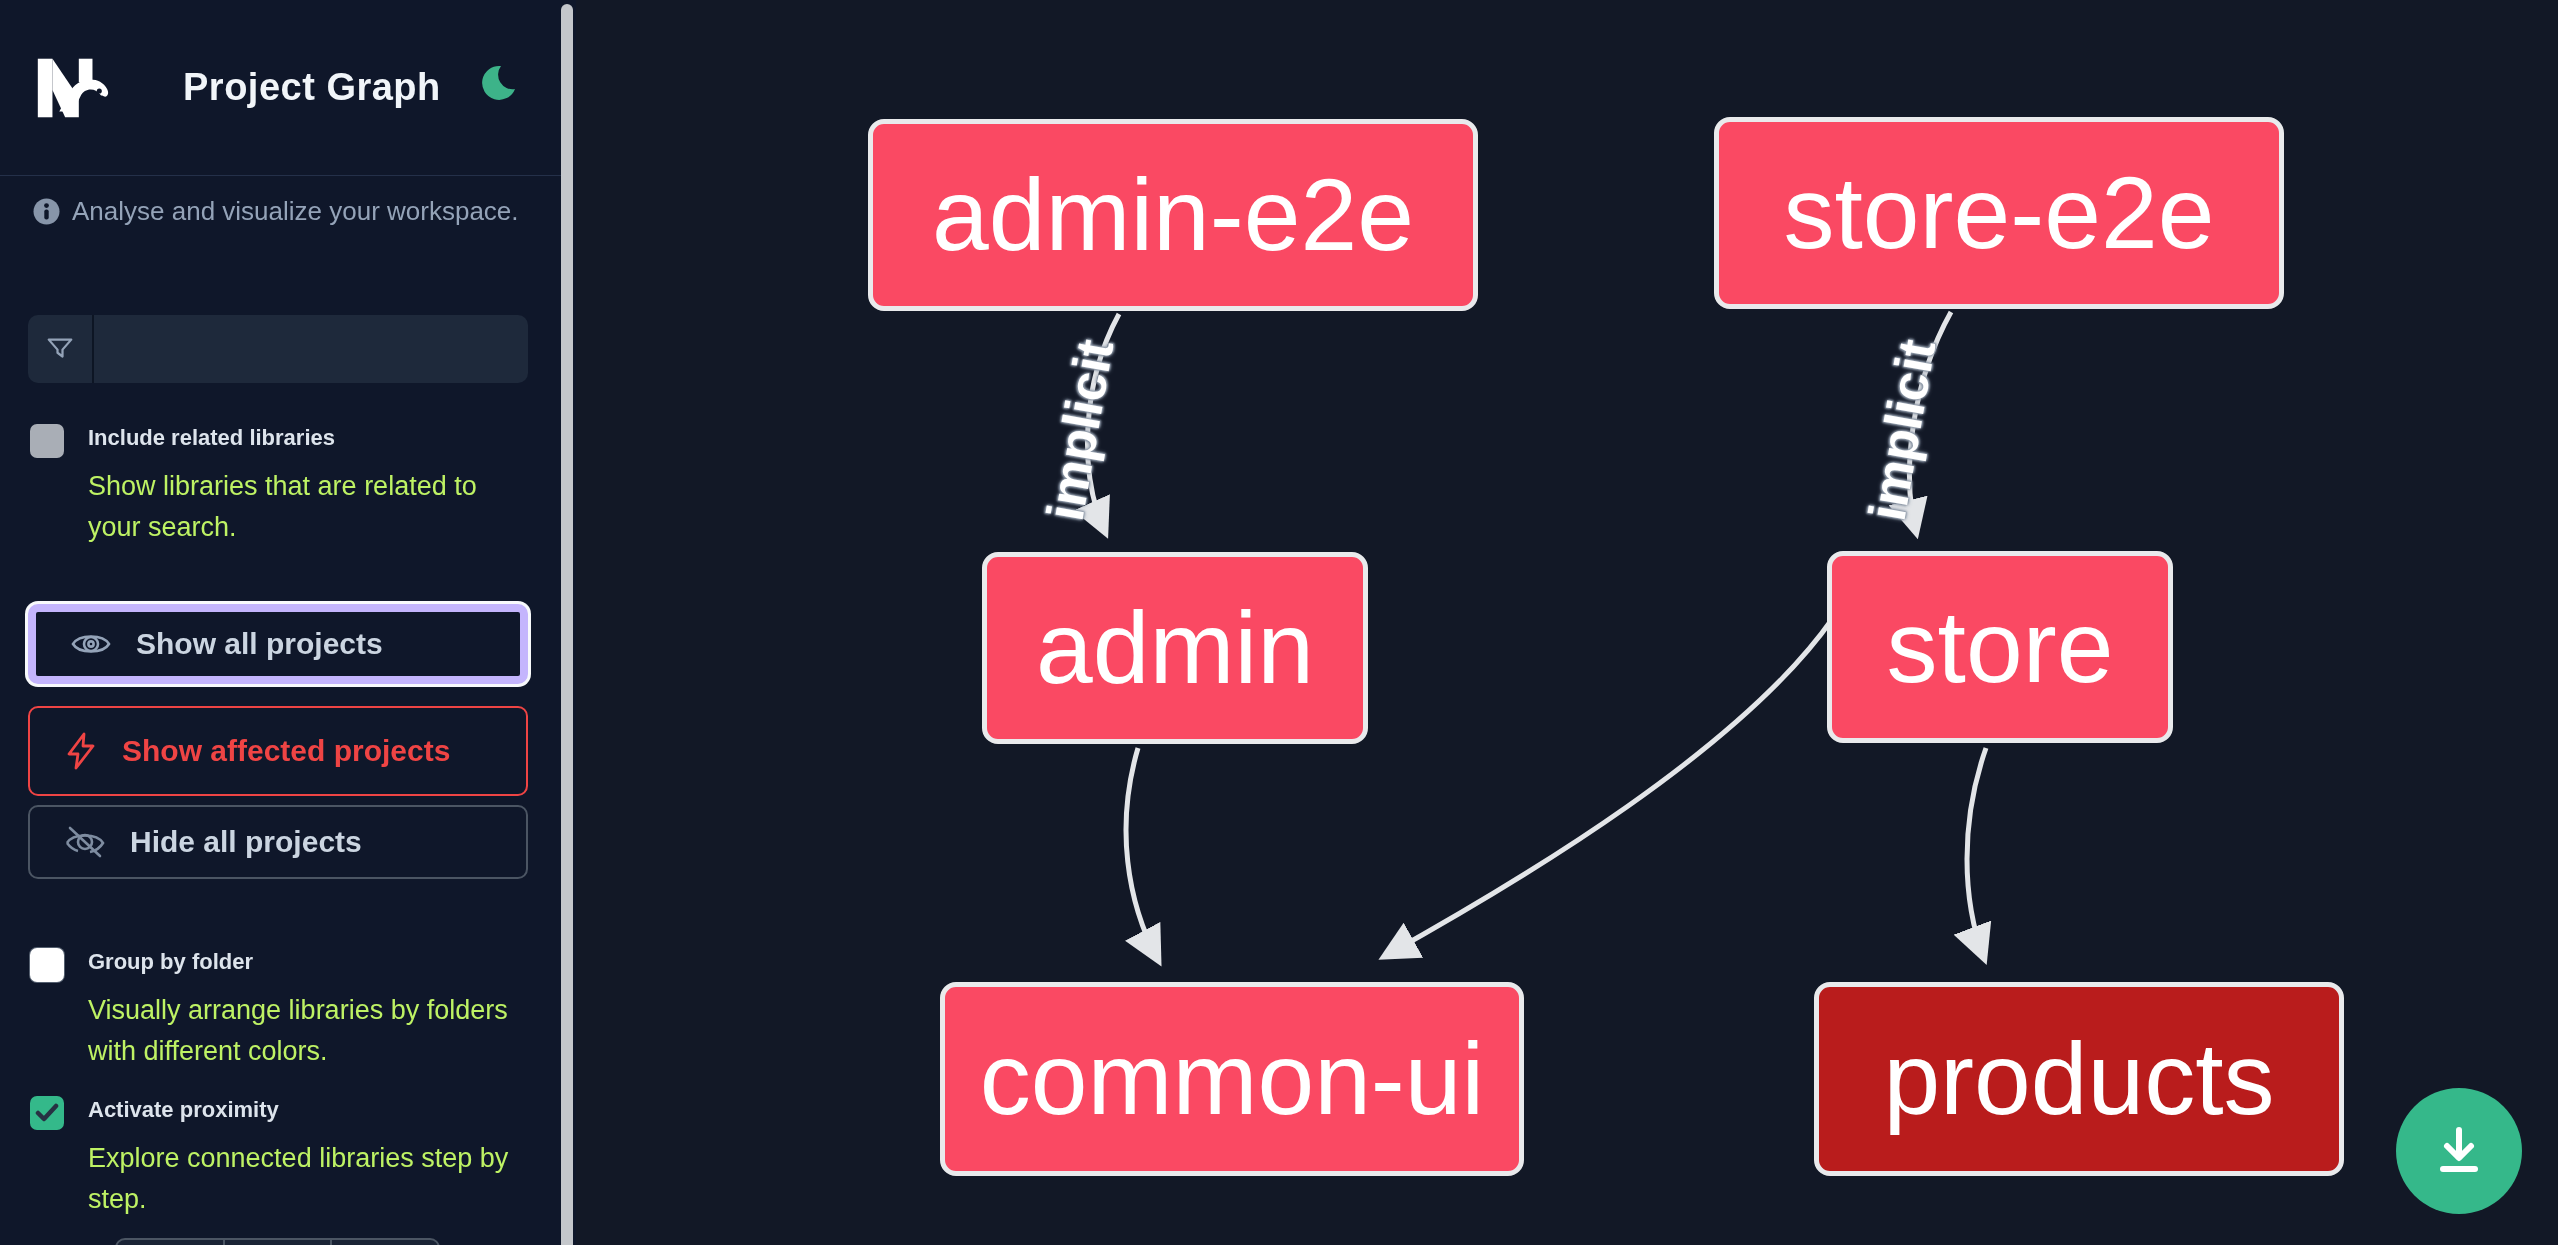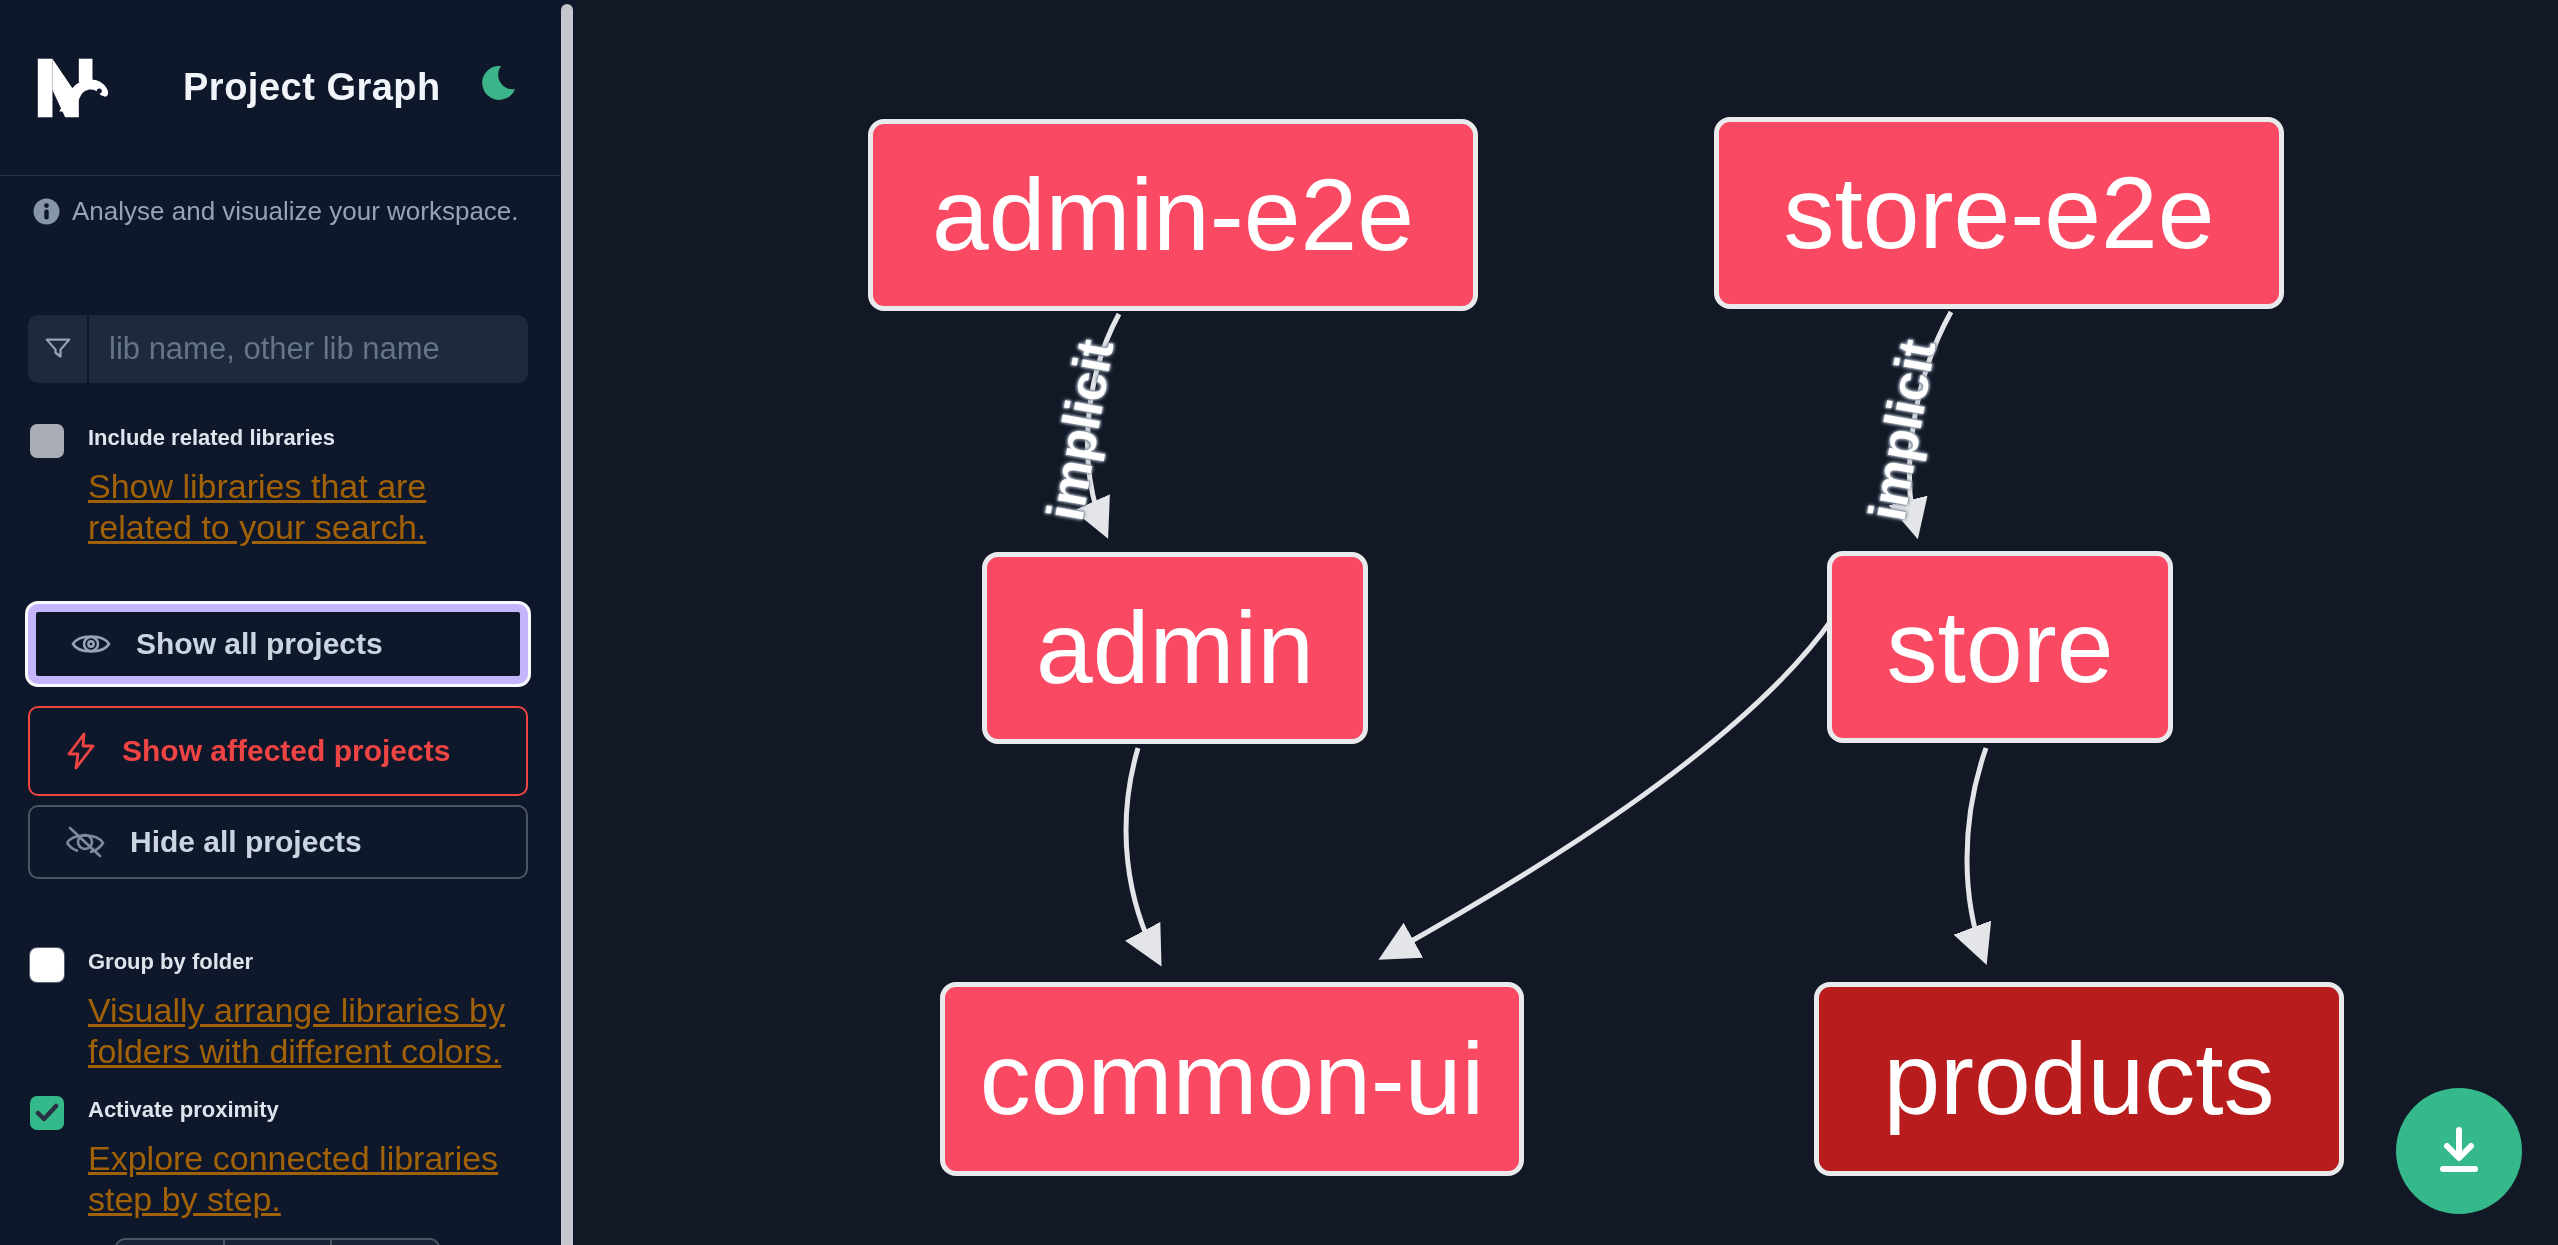--- a/index.html
+++ b/index.html
@@ -56,21 +56,21 @@
   }
   .cb-gray  { background:#a9aeb6; }
   .cb-white { background:#ffffff; box-shadow:0 0 0 1px #556070; }
   .cb-green { background:#34b98a; display:flex; align-items:center; justify-content:center; }
   .cb-label {
     position:absolute; left:58px; top:1px; font-size:22px; font-weight:600; color:#dde4ec;
     cursor:pointer; white-space:nowrap;
   }
   .cb-desc {
     position:absolute; left:58px; top:42px; width:448px;
-    font-size:34px; line-height:41px; color:#a16207;text-decoration:underline;
+    font-size:27px; line-height:41px; color:#bef264;
   }
 
   .side-btn {
     position:absolute; left:28px; width:500px;
     background:#0f172a; border-radius:10px;
     display:flex; align-items:center; cursor:pointer;
     font-size:30px; font-weight:600; color:#cbd5e1;
   }
   .side-btn .btn-icon { margin:0 24px 0 34px; display:flex; }
   .btn-show-all {
@@ -213,21 +213,20 @@
     </svg>
     <div class="tagline">Analyse and visualize your workspace.</div>
   </div>
 
   <div class="searchbar">
     <div class="search-icon-cell">
       <svg width="30" height="30" viewBox="0 0 24 24">
         <path d="M3 4.5 h18 L14 12.5 v5.5 l-4 -3 v-2.5 Z" fill="none" stroke="#94a3b8" stroke-width="1.8" stroke-linejoin="round"></path>
       </svg>
     </div>
-    <input class="search-input" type="text" value="" placeholder="lib name, other lib name" style="">
   </div>
 
   <div class="checkbox-row cb-include">
     <div class="checkbox cb-gray"></div>
     <div class="cb-label">Include related libraries</div>
     <div class="cb-desc">Show libraries that are related to your search.</div>
   </div>
 
   <div class="side-btn btn-show-all">
     <span class="btn-icon">

